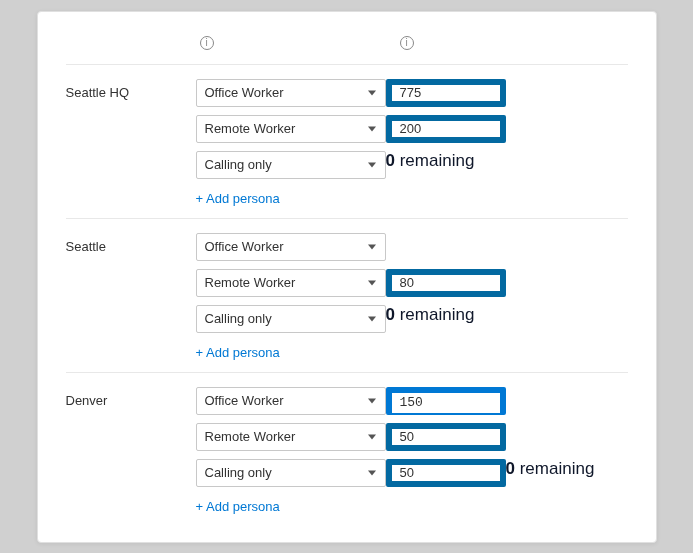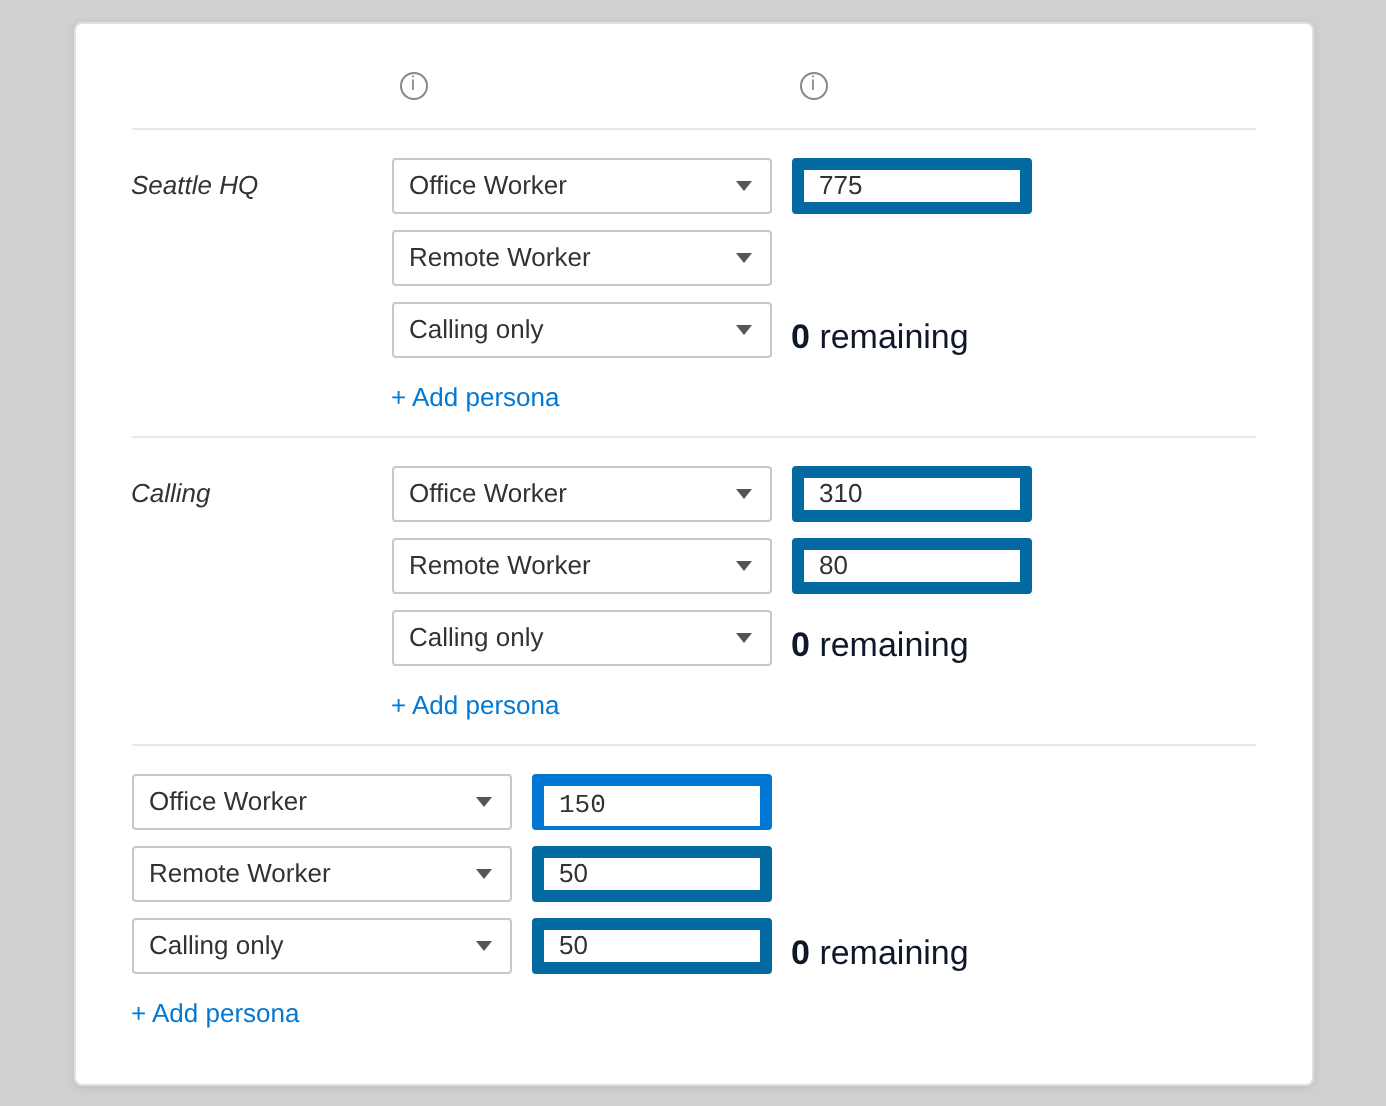--- a/index.html
+++ b/index.html
@@ -71,32 +71,30 @@
     .site-row {
       display: flex;
       align-items: flex-start;
     }
     .site-name {
       width: 130px;
       min-width: 130px;
       padding-top: 6px;
       font-size: 13px;
       color: #323232;
-      font-style: italic;
     }
     .persona-rows {
       flex: 1;
       display: flex;
       flex-direction: column;
       gap: 8px;
     }
     .persona-row {
       display: flex;
-      align-items: flex-end;
-      gap: 10px;
+      align-items: flex-start;
     }
     .select-wrapper {
       position: relative;
       width: 190px;
     }
     .select-wrapper select {
       width: 100%;
       height: 28px;
       border: 1px solid #c8c8c8;
       border-radius: 2px;
@@ -175,51 +173,52 @@
       <div class="site-section">
         <div class="site-row">
           <div class="site-name">Seattle HQ</div>
           <div class="persona-rows">
             <div class="persona-row">
               <div class="select-wrapper"><select><option value="Office Worker">Office Worker</option><option value="Remote Worker">Remote Worker</option><option value="Calling only">Calling only</option></select></div>
               <input type="text" class="user-count-input" value="775" style="">
             </div>
             <div class="persona-row">
               <div class="select-wrapper"><select><option value="Office Worker">Office Worker</option><option value="Remote Worker" selected="">Remote Worker</option><option value="Calling only">Calling only</option></select></div>
+              <input type="text" class="user-count-input" value="200" style="">
             </div>
             <div class="persona-row">
               <div class="select-wrapper"><select><option value="Office Worker">Office Worker</option><option value="Remote Worker">Remote Worker</option><option value="Calling only" selected="">Calling only</option></select></div>
               <span class="remaining-text"><strong>0</strong> remaining</span>
             </div>
             <button class="add-persona-btn">+ Add persona</button>
           </div>
         </div>
       </div>
       <div class="site-section">
         <div class="site-row">
-          <div class="site-name">Calling</div>
+          <div class="site-name">Seattle</div>
           <div class="persona-rows">
             <div class="persona-row">
               <div class="select-wrapper"><select><option value="Office Worker">Office Worker</option><option value="Remote Worker">Remote Worker</option><option value="Calling only">Calling only</option></select></div>
-              <input type="text" class="user-count-input" value="310" style="">
             </div>
             <div class="persona-row">
               <div class="select-wrapper"><select><option value="Office Worker">Office Worker</option><option value="Remote Worker" selected="">Remote Worker</option><option value="Calling only">Calling only</option></select></div>
               <input type="text" class="user-count-input" value="80" style="">
             </div>
             <div class="persona-row">
               <div class="select-wrapper"><select><option value="Office Worker">Office Worker</option><option value="Remote Worker">Remote Worker</option><option value="Calling only" selected="">Calling only</option></select></div>
               <span class="remaining-text"><strong>0</strong> remaining</span>
             </div>
             <button class="add-persona-btn">+ Add persona</button>
           </div>
         </div>
       </div>
       <div class="site-section">
         <div class="site-row">
+          <div class="site-name">Denver</div>
           <div class="persona-rows">
             <div class="persona-row">
               <div class="select-wrapper"><select><option value="Office Worker">Office Worker</option><option value="Remote Worker">Remote Worker</option><option value="Calling only">Calling only</option></select></div>
               <input type="text" class="user-count-input active" value="150" style="">
             </div>
             <div class="persona-row">
               <div class="select-wrapper"><select><option value="Office Worker">Office Worker</option><option value="Remote Worker" selected="">Remote Worker</option><option value="Calling only">Calling only</option></select></div>
               <input type="text" class="user-count-input" value="50" style="">
             </div>
             <div class="persona-row">

